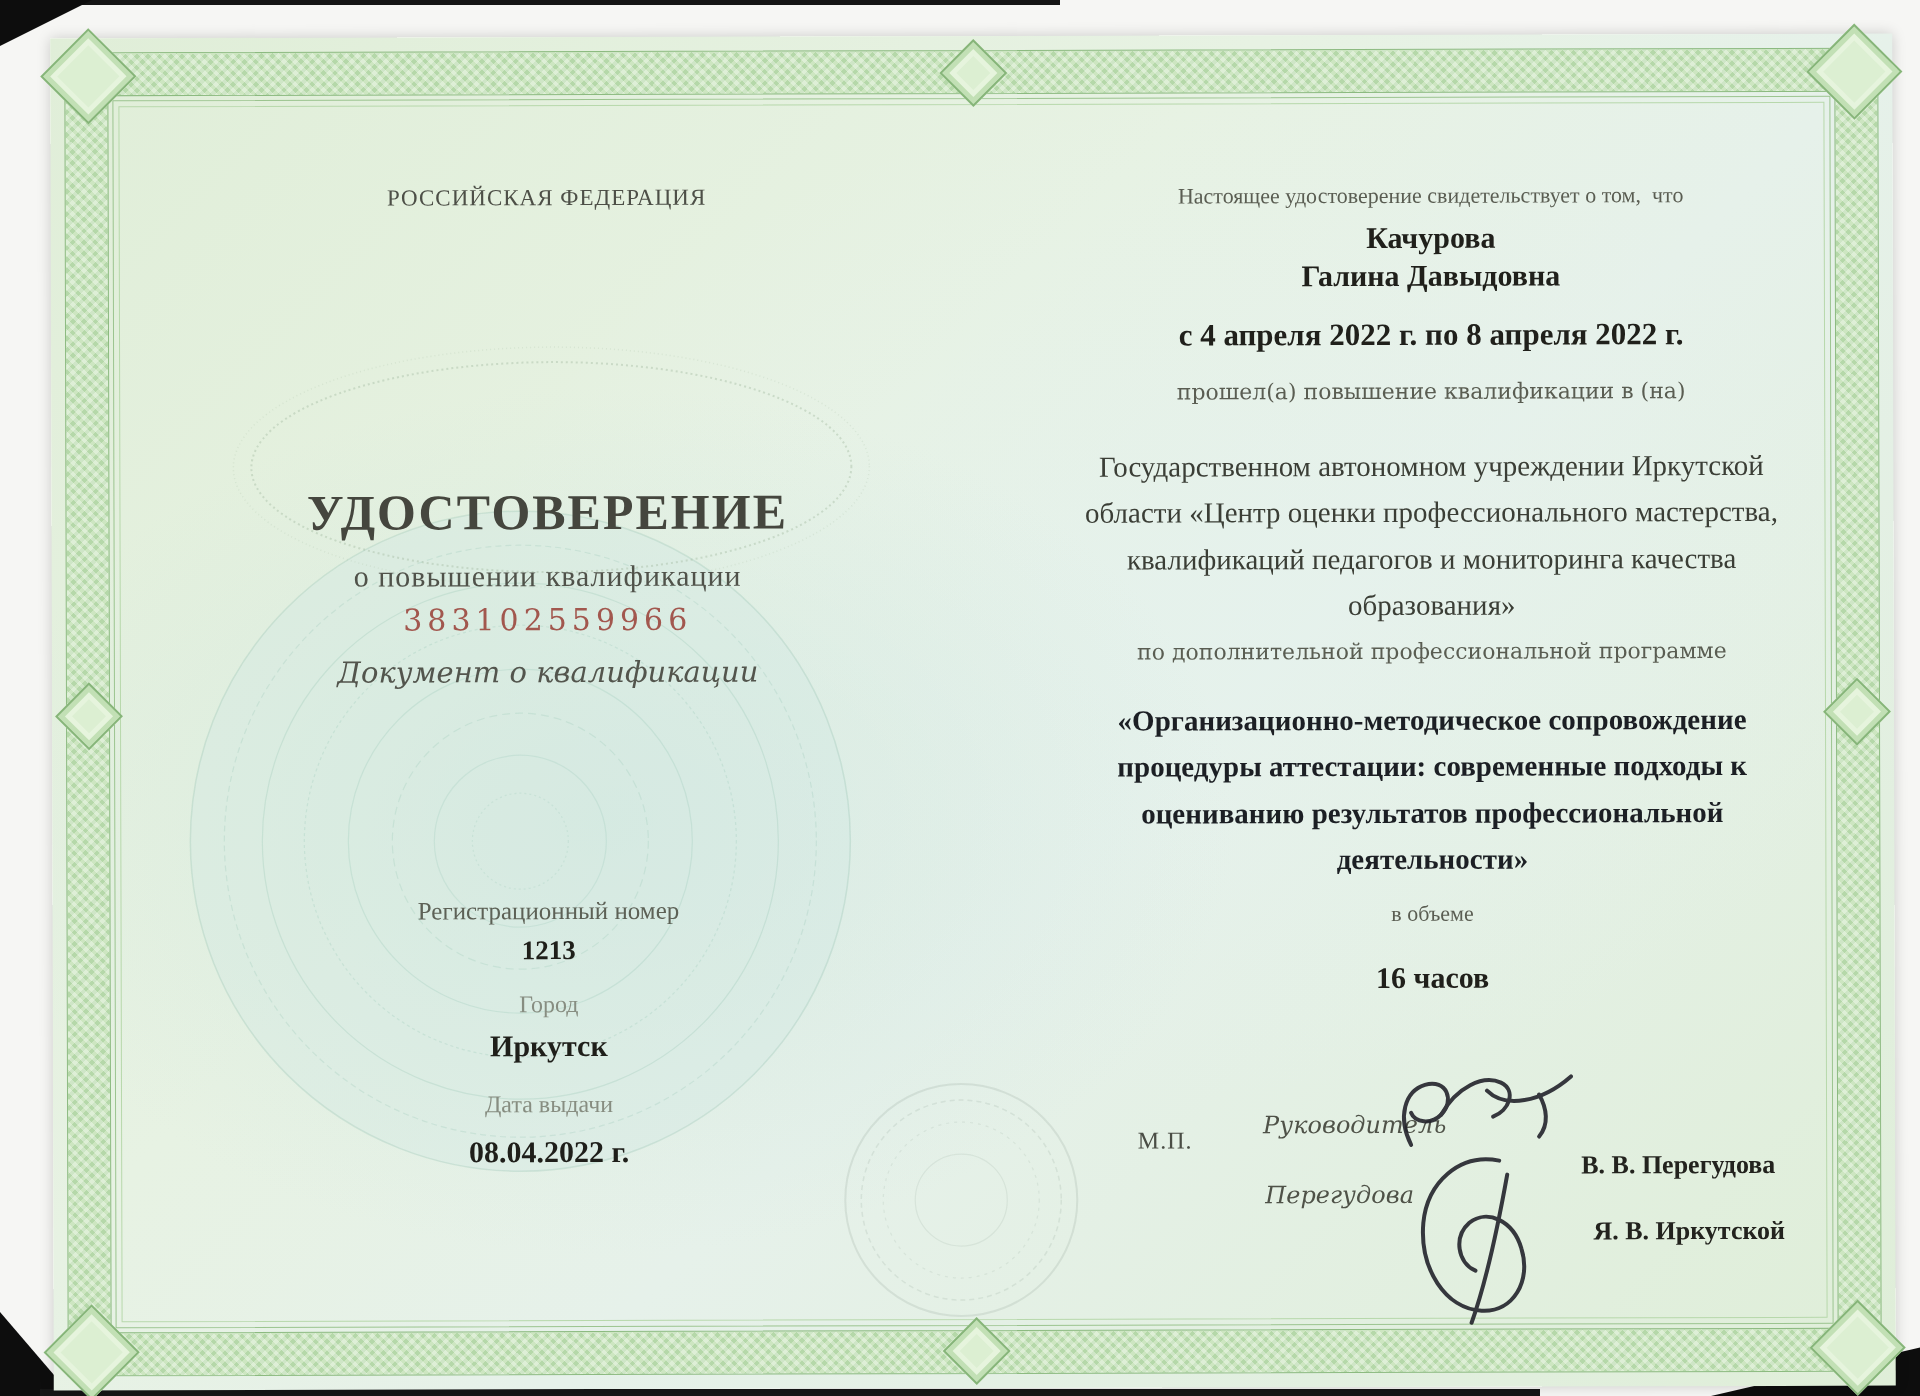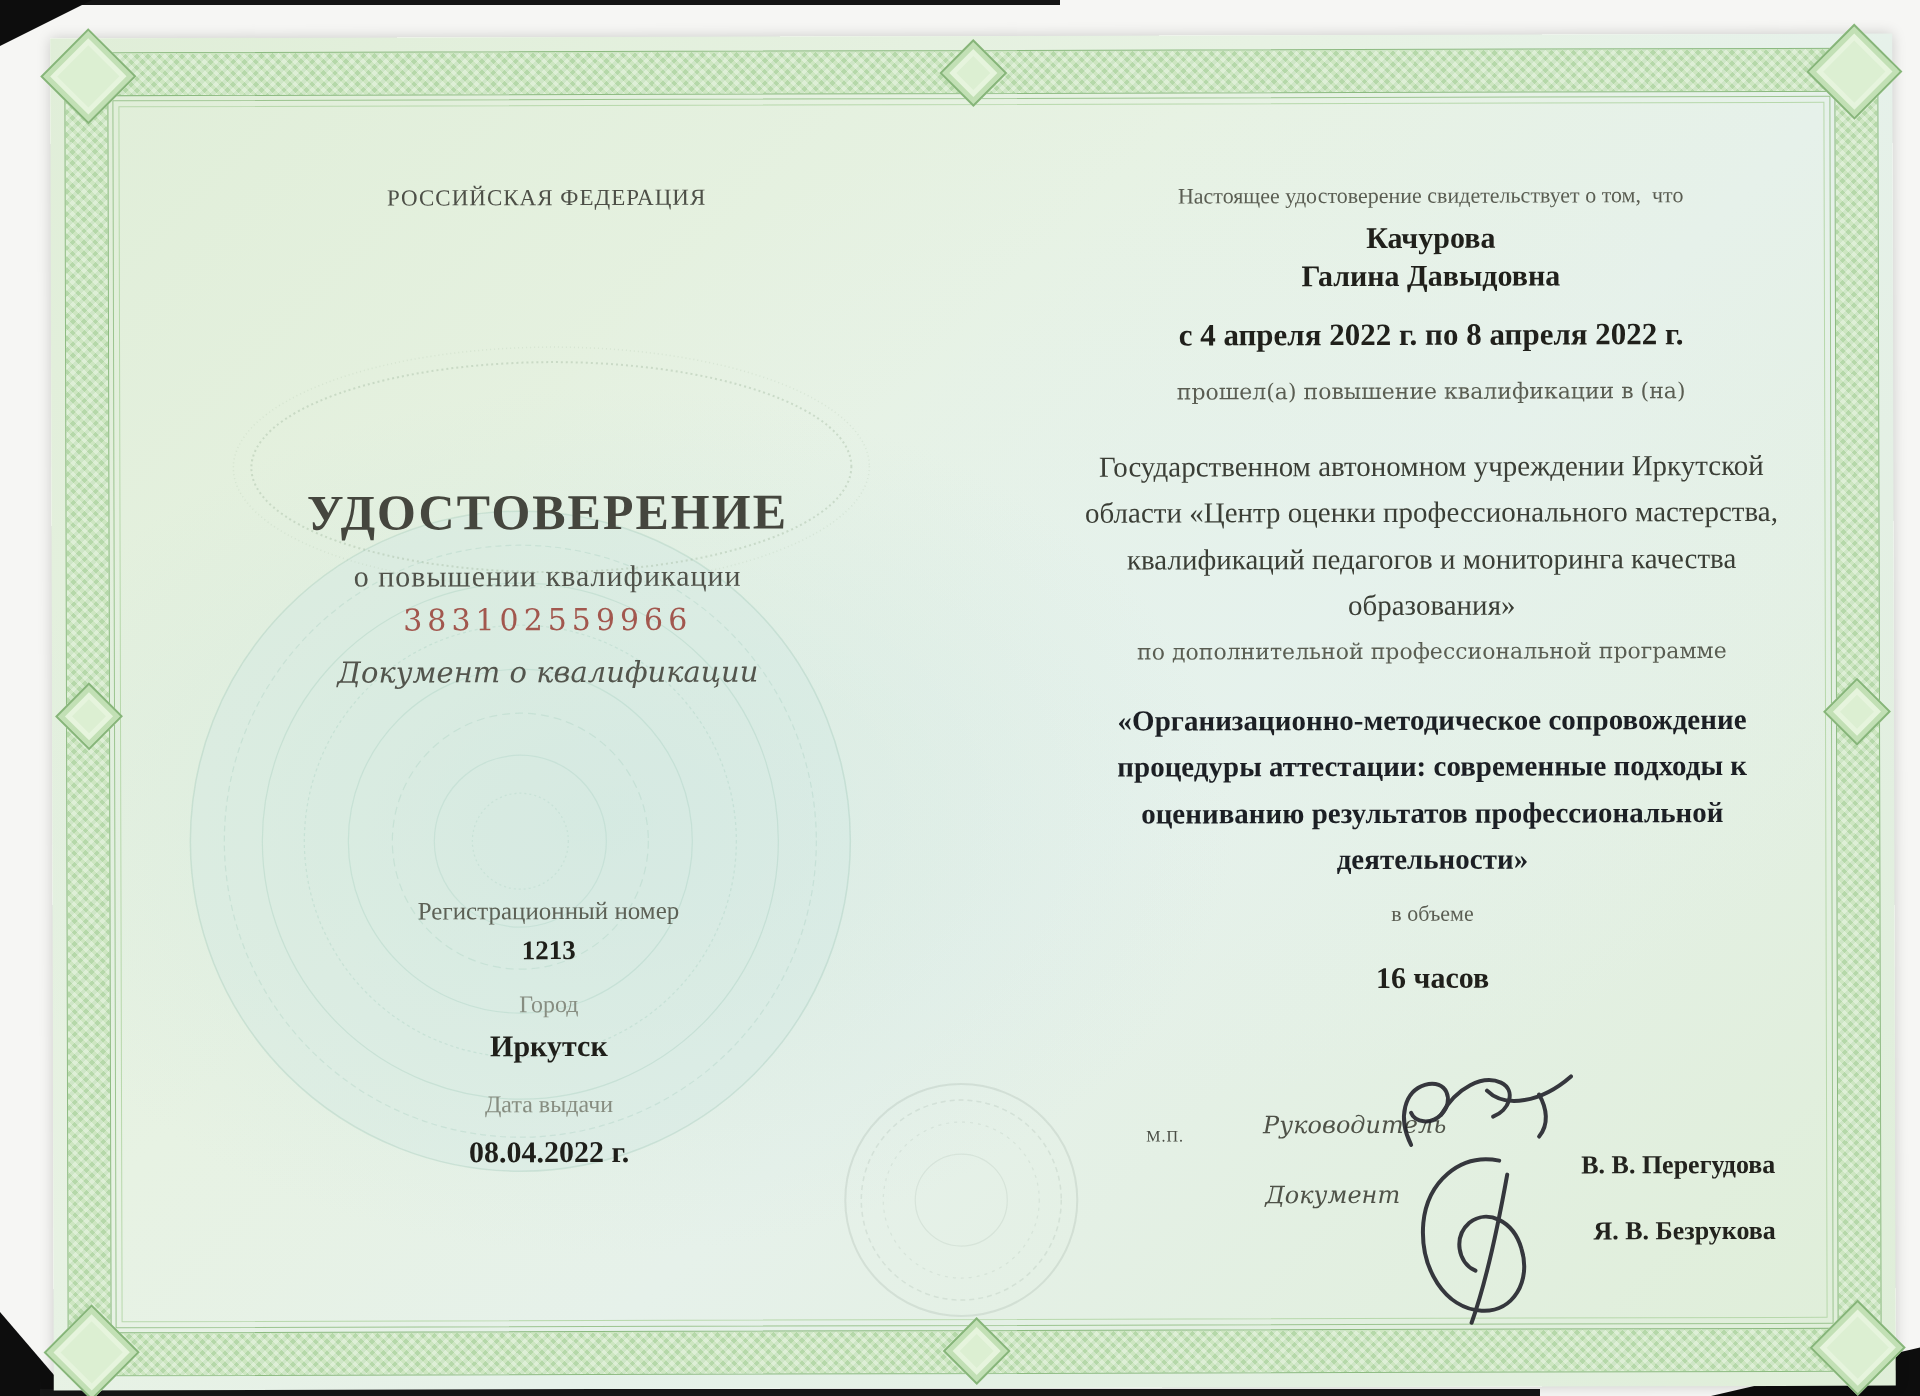--- a/index.html
+++ b/index.html
@@ -69,21 +69,21 @@
   .surname{top:186px;font-size:30px;font-weight:bold;color:#20201b;}
   .given{top:224px;font-size:30px;font-weight:bold;color:#20201b;}
   .period{top:282px;font-size:31px;font-weight:bold;color:#20201b;}
   .completed{top:344px;font-size:22px;color:#5a5d52;font-family:"DejaVu Serif",serif;}
   .org{top:408px;font-size:29px;line-height:1.6;color:#3b3e36;}
   .prog-label{top:604px;font-size:22px;color:#5a5d52;font-family:"DejaVu Serif",serif;}
   .program{top:662px;font-size:29px;line-height:1.6;font-weight:bold;color:#1c1f24;}
   .vol-label{top:866px;font-size:22px;color:#5a5d52;}
   .volume{top:926px;font-size:30px;font-weight:bold;color:#20201b;}
 
-  .mp{left:1052px;top:1092px;width:120px;font-size:16px;letter-spacing:1px;color:#4a4d45;}
+  .mp{left:1052px;top:1092px;width:120px;font-size:24px;letter-spacing:1px;color:#4a4d45;}
   .sig-label{position:absolute;font-size:24px;font-style:italic;color:#4f5248;
              font-family:"DejaVu Serif",serif;white-space:nowrap;}
   .head-label{left:1210px;top:1076px;}
   .sec-label{left:1212px;top:1146px;}
   .sig-name{position:absolute;font-size:26px;font-weight:bold;color:#23231e;white-space:nowrap;margin-top:36px;}
   .head-name{left:1528px;top:1080px;}
   .sec-name{left:1540px;top:1146px;}
 </style>
 </head>
 <body>
@@ -166,23 +166,23 @@
     <svg style="left:1336px;top:1030px;" width="200" height="105" viewBox="0 0 200 105">
       <g fill="none" stroke="#23232c" stroke-width="4" stroke-linecap="round" opacity="0.9">
         <path d="M22,80 C8,52 16,26 36,20 C58,14 66,36 52,50 C42,60 26,58 22,48"></path>
         <path d="M52,50 C68,22 94,10 112,18 C128,26 120,46 104,52"></path>
         <path d="M98,26 C116,44 152,38 182,12"></path>
         <path d="M150,30 C158,44 160,60 150,72"></path>
       </g>
     </svg>
     <div class="sig-name head-name">В. В. Перегудова</div>
 
-    <div class="sig-label sec-label">Документ</div>
+    <div class="sig-label sec-label">Перегудова</div>
     <svg style="left:1348px;top:1112px;" width="160" height="185" viewBox="0 0 160 185">
       <g fill="none" stroke="#23232c" stroke-width="4" stroke-linecap="round" opacity="0.9">
         <path d="M98,14 C58,6 26,36 22,76 C18,122 44,162 80,164 C112,166 130,134 120,102 C112,74 86,62 68,76 C52,90 56,116 74,124"></path>
         <path d="M106,28 C98,72 86,132 70,176"></path>
       </g>
     </svg>
-    <div class="sig-name sec-name">Я. В. Безрукова</div>
+    <div class="sig-name sec-name">Я. В. Иркутской</div>
 
   </div>
 </div>
 
 </body></html>

